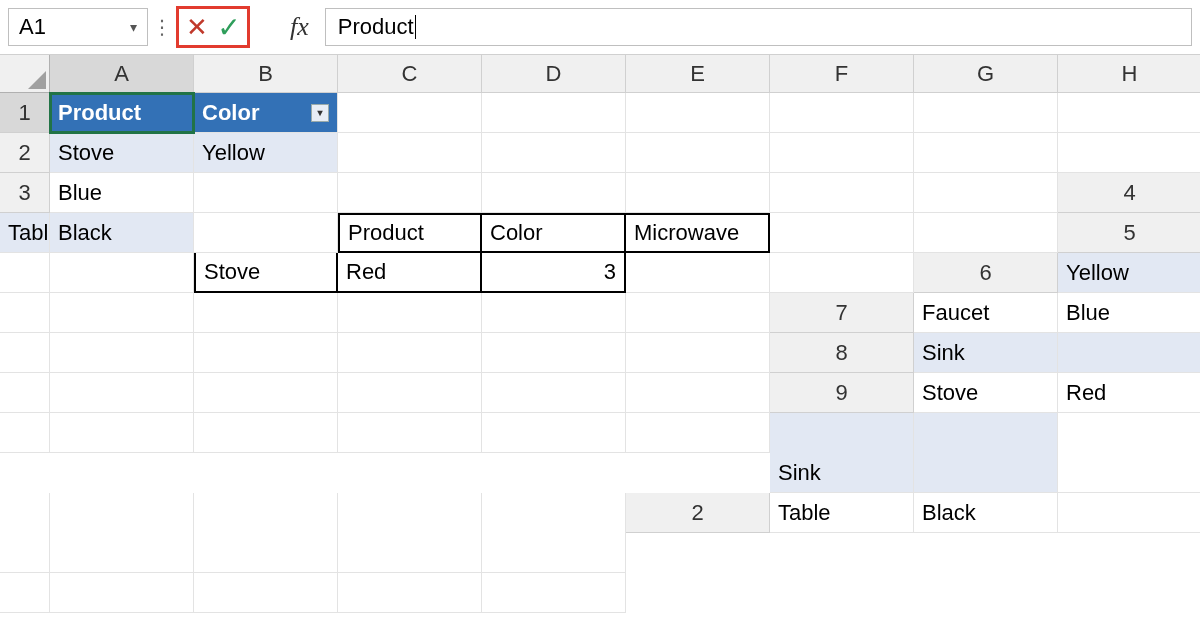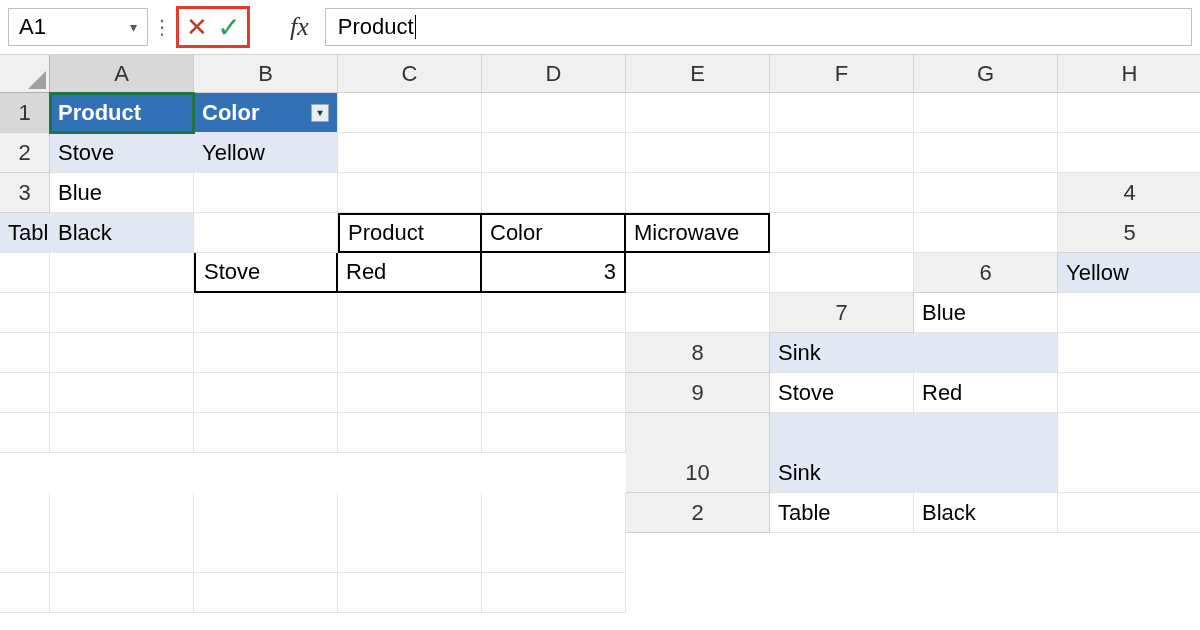--- a/index.html
+++ b/index.html
@@ -236,20 +236,21 @@
   <div class="row-hdr h">6</div>
   <div class="cell h shade">Yellow</div>
   <div class="cell h"></div>
   <div class="cell h"></div>
   <div class="cell h"></div>
   <div class="cell h"></div>
   <div class="cell h"></div>
   <div class="cell h"></div>
 
   <div class="row-hdr h">7</div>
+  <div class="cell h">Faucet</div>
   <div class="cell h">Blue</div>
   <div class="cell h"></div>
   <div class="cell h"></div>
   <div class="cell h"></div>
   <div class="cell h"></div>
   <div class="cell h"></div>
   <div class="cell h"></div>
 
   <div class="row-hdr h">8</div>
   <div class="cell h shade">Sink</div>
@@ -264,21 +265,20 @@
   <div class="row-hdr h">9</div>
   <div class="cell h">Stove</div>
   <div class="cell h">Red</div>
   <div class="cell h"></div>
   <div class="cell h"></div>
   <div class="cell h"></div>
   <div class="cell h"></div>
   <div class="cell h"></div>
   <div class="cell h"></div>
 
-  <div class="row-hdr h-tall">10</div>
   <div class="cell h-tall shade">Sink</div>
   <div class="cell h-tall shade"></div>
   <div class="cell h-tall"></div>
   <div class="cell h-tall"></div>
   <div class="cell h-tall"></div>
   <div class="cell h-tall"></div>
   <div class="cell h-tall"></div>
   <div class="cell h-tall"></div>
 
   <div class="row-hdr h">2</div>

